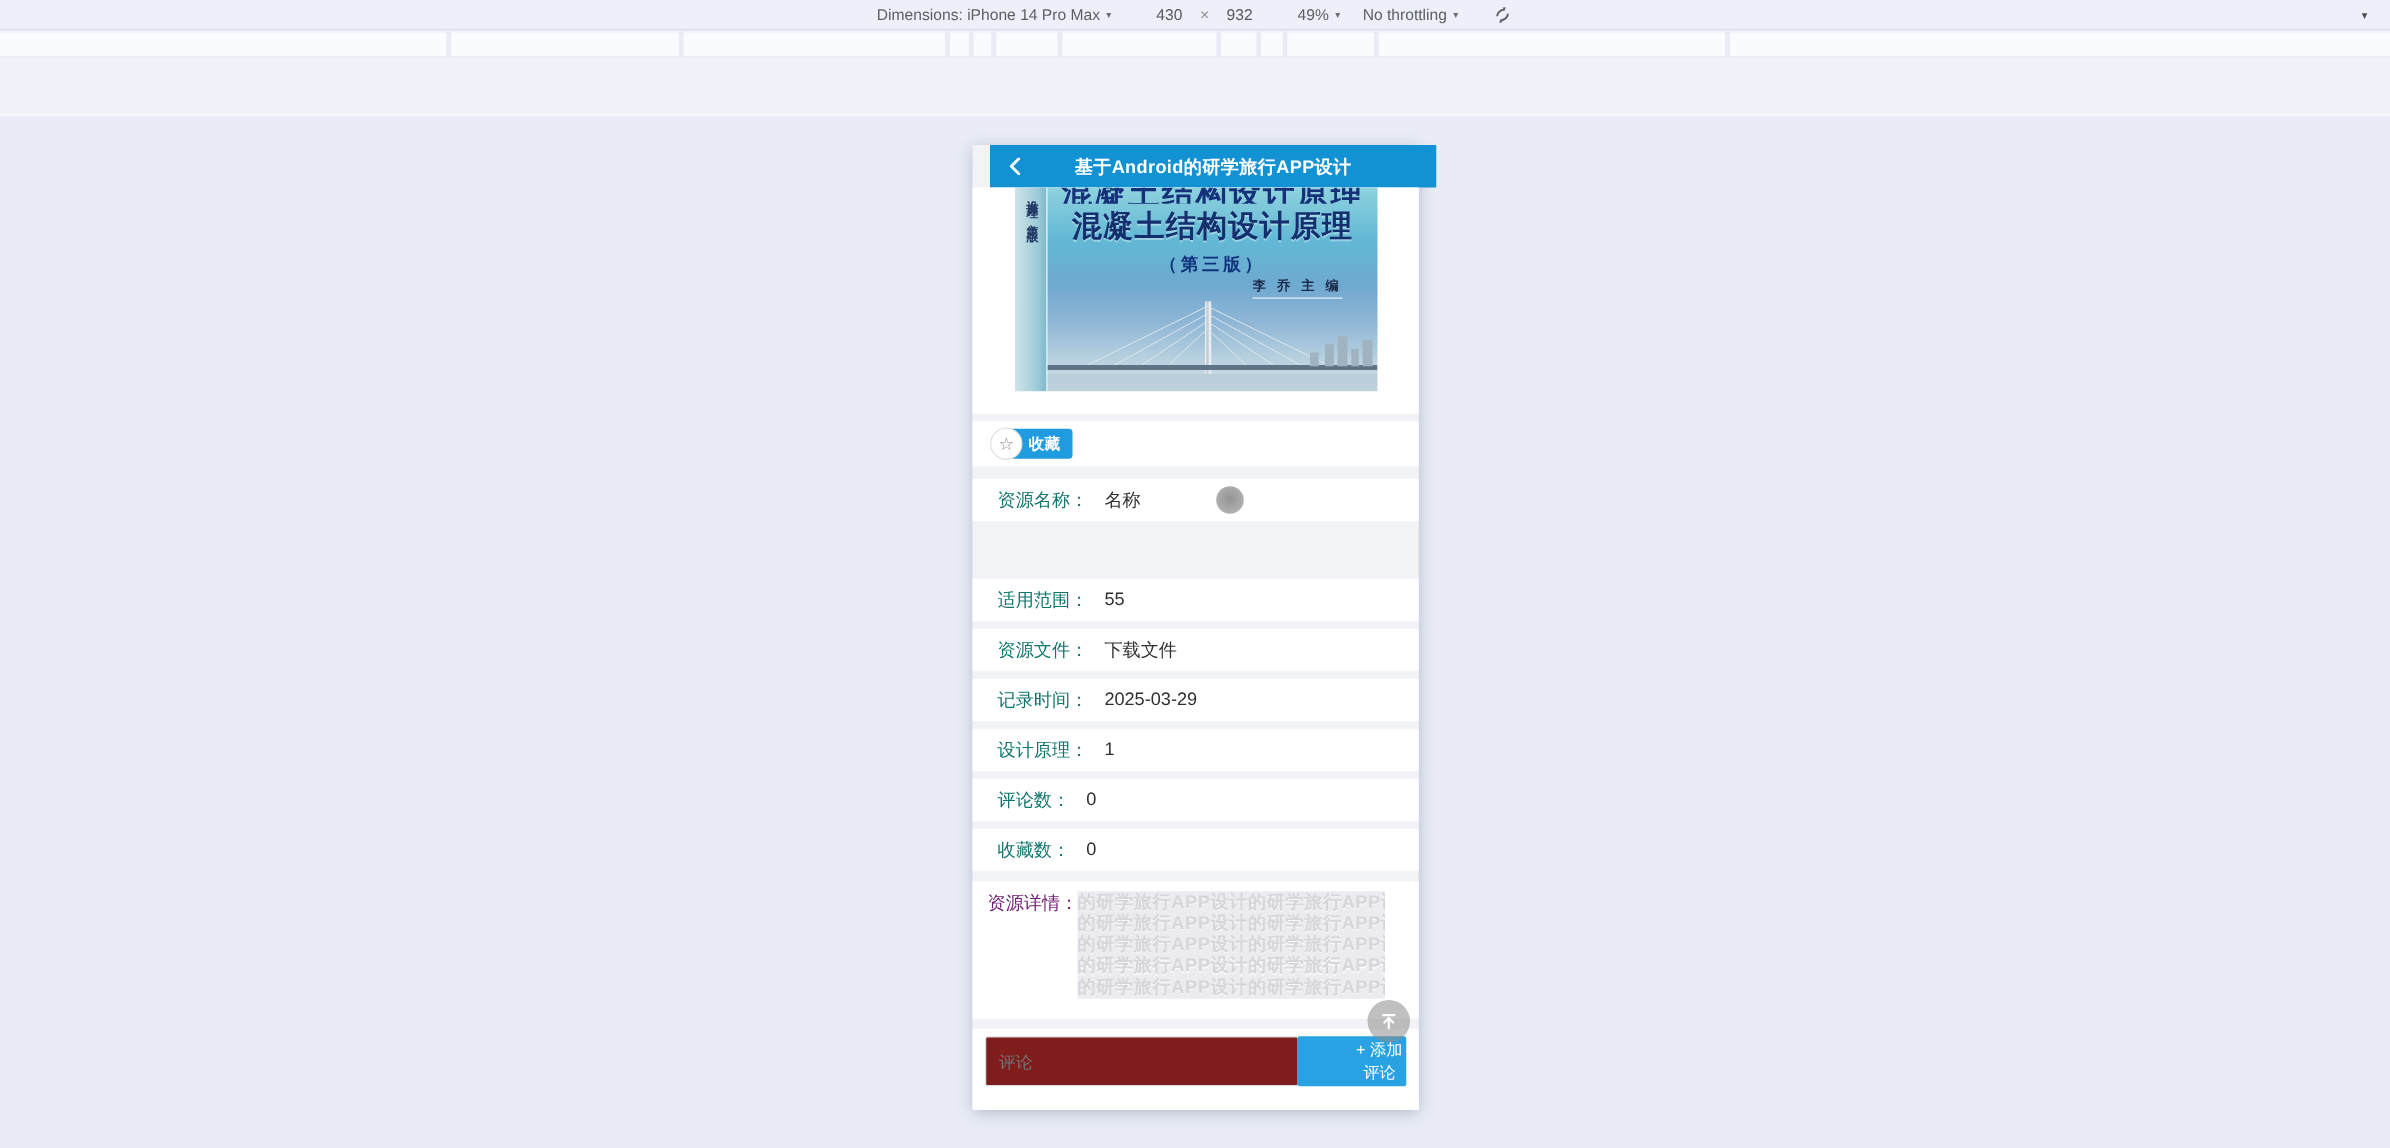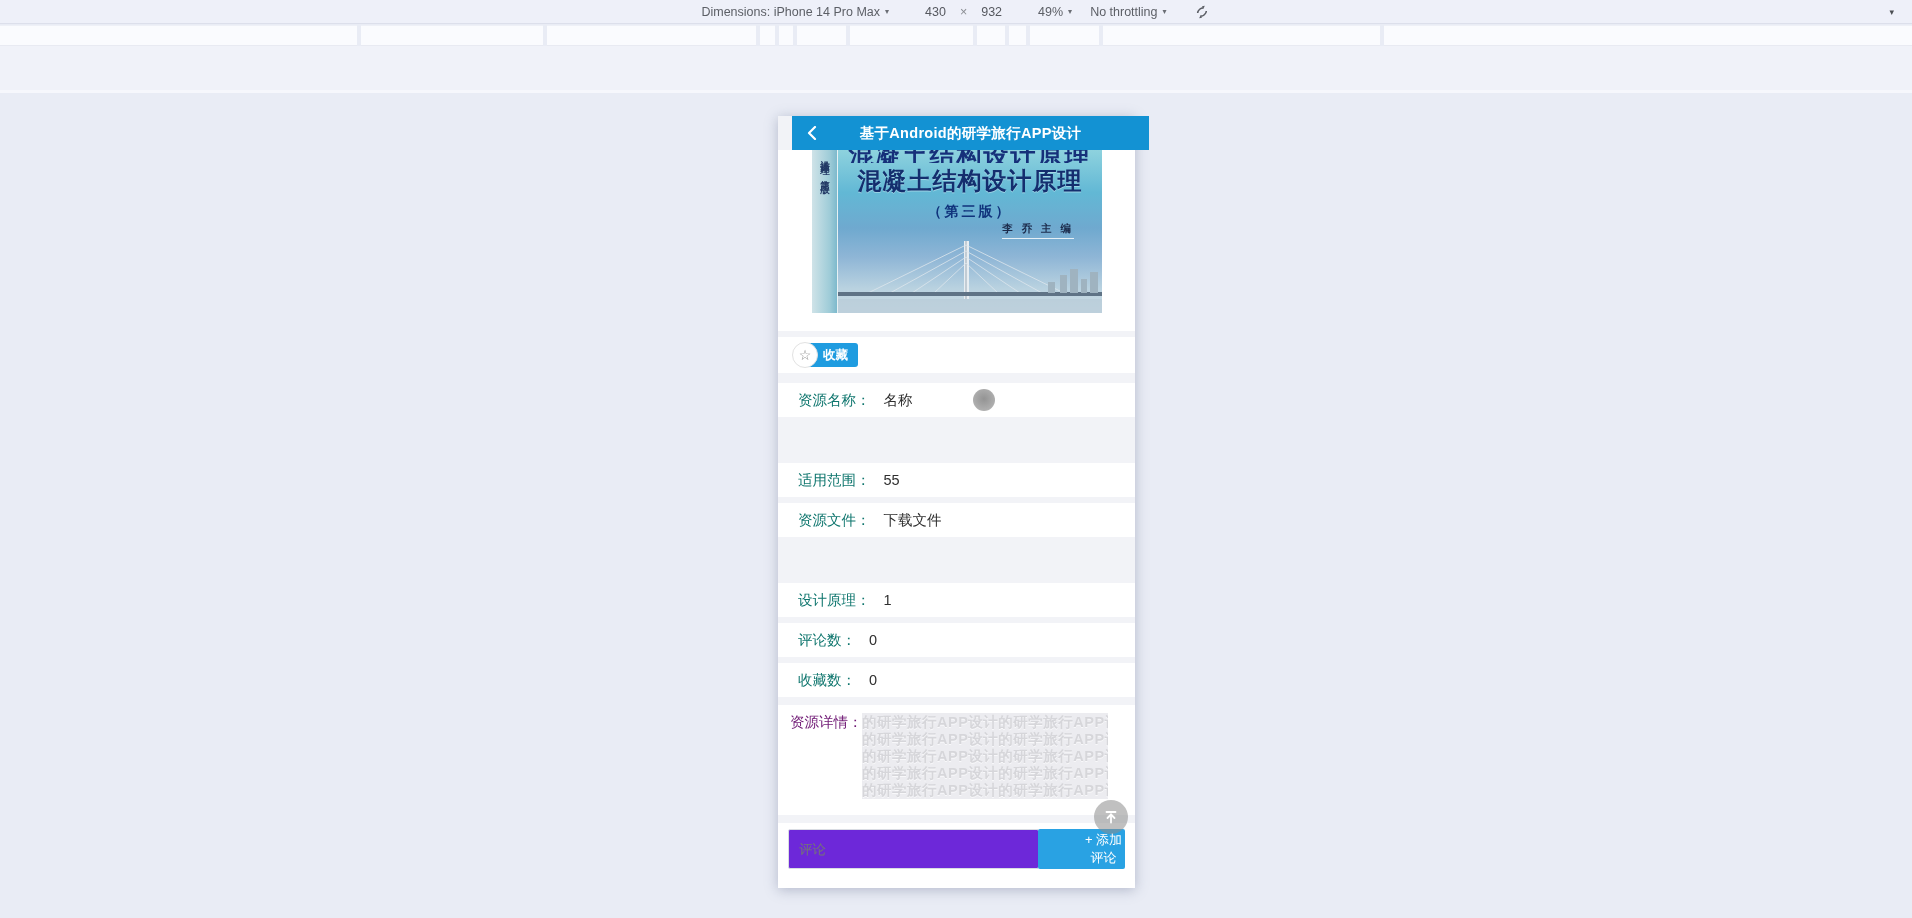--- a/index.html
+++ b/index.html
@@ -92,21 +92,21 @@
   
   .det-label { position:absolute; left:12px; top:8px; font-size:14.5px; color:#701a75; }
   .det-box { position:absolute; left:84px; top:8px; width:246px; height:86px;
     background:#ececf0; overflow:hidden; padding-top:1px; }
   .det-box span { display:block; white-space:nowrap; font-size:14.5px;
     font-weight:bold; line-height:17px; color:#d6d6da;
     text-shadow:0 1px 0 #f8f8fa; letter-spacing:.5px; }
 
   
   .cmt-input { position:absolute; left:10px; top:6px; width:251px; height:40px;
-    background:#6d28d9; border:1px solid #d9dce3; border-radius:2px;
+    background:#7f1d1d; border:1px solid #d9dce3; border-radius:2px;
     font-size:13.5px; color:#a8abb2; padding-left:10px; outline:none;
     font-family:inherit; }
   .cmt-btn { position:absolute; left:260px; top:6px; width:87px; height:40px;
     background:#29a2e3; border:none; border-radius:2px; color:#fff;
     font-size:13px; display:flex; align-items:center; justify-content:center;
     font-family:inherit;padding-left:44px; }
 
   
   .touch-dot { position:absolute; left:195px; top:273px; width:22px; height:22px;
     border-radius:50%; background:radial-gradient(circle at 50% 45%,
@@ -241,20 +241,24 @@
     <span class="val">名称</span>
   </div>
   <div class="row" style="top:347px">
     <span class="lbl">适用范围：</span>
     <span class="val">55</span>
   </div>
   <div class="row" style="top:387px">
     <span class="lbl">资源文件：</span>
     <span class="val">下载文件</span>
   </div>
+  <div class="row" style="top:427px">
+    <span class="lbl">记录时间：</span>
+    <span class="val">2025-03-29</span>
+  </div>
   <div class="row" style="top:467px">
     <span class="lbl">设计原理：</span>
     <span class="val">1</span>
   </div>
   <div class="row" style="top:507px">
     <span class="lbl">评论数：</span>
     <span class="val">0</span>
   </div>
   <div class="row" style="top:547px">
     <span class="lbl">收藏数：</span>

